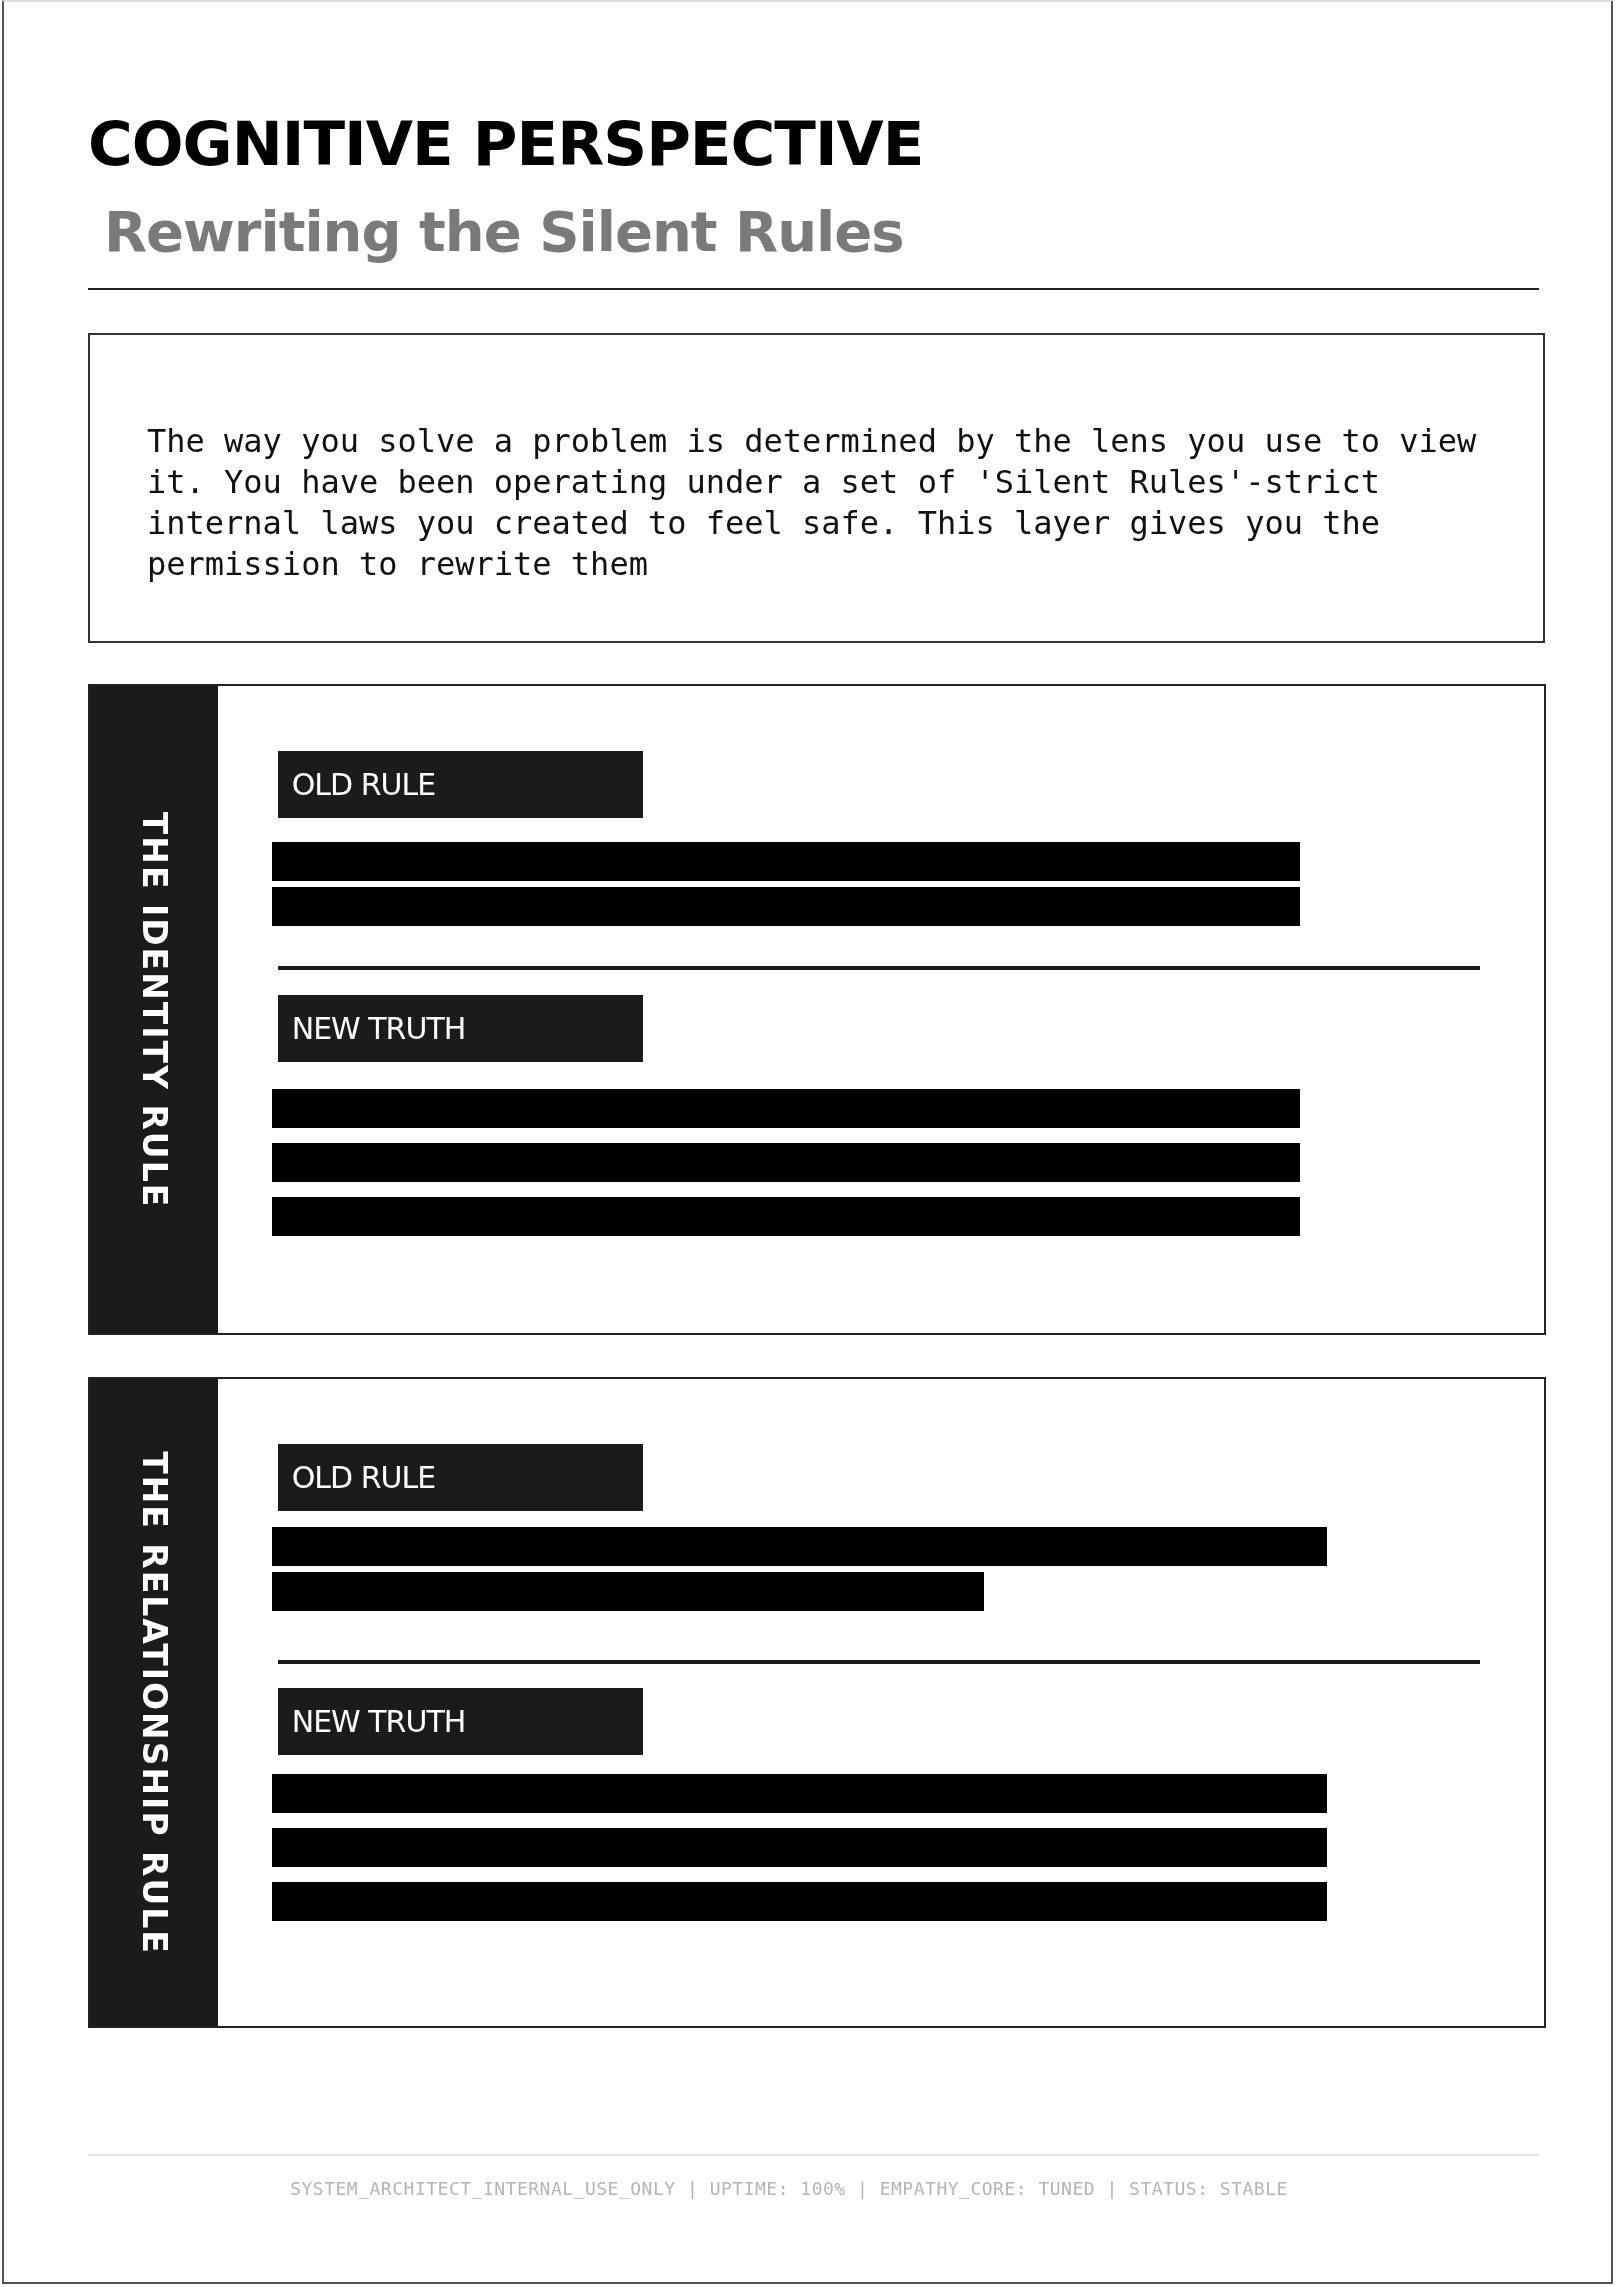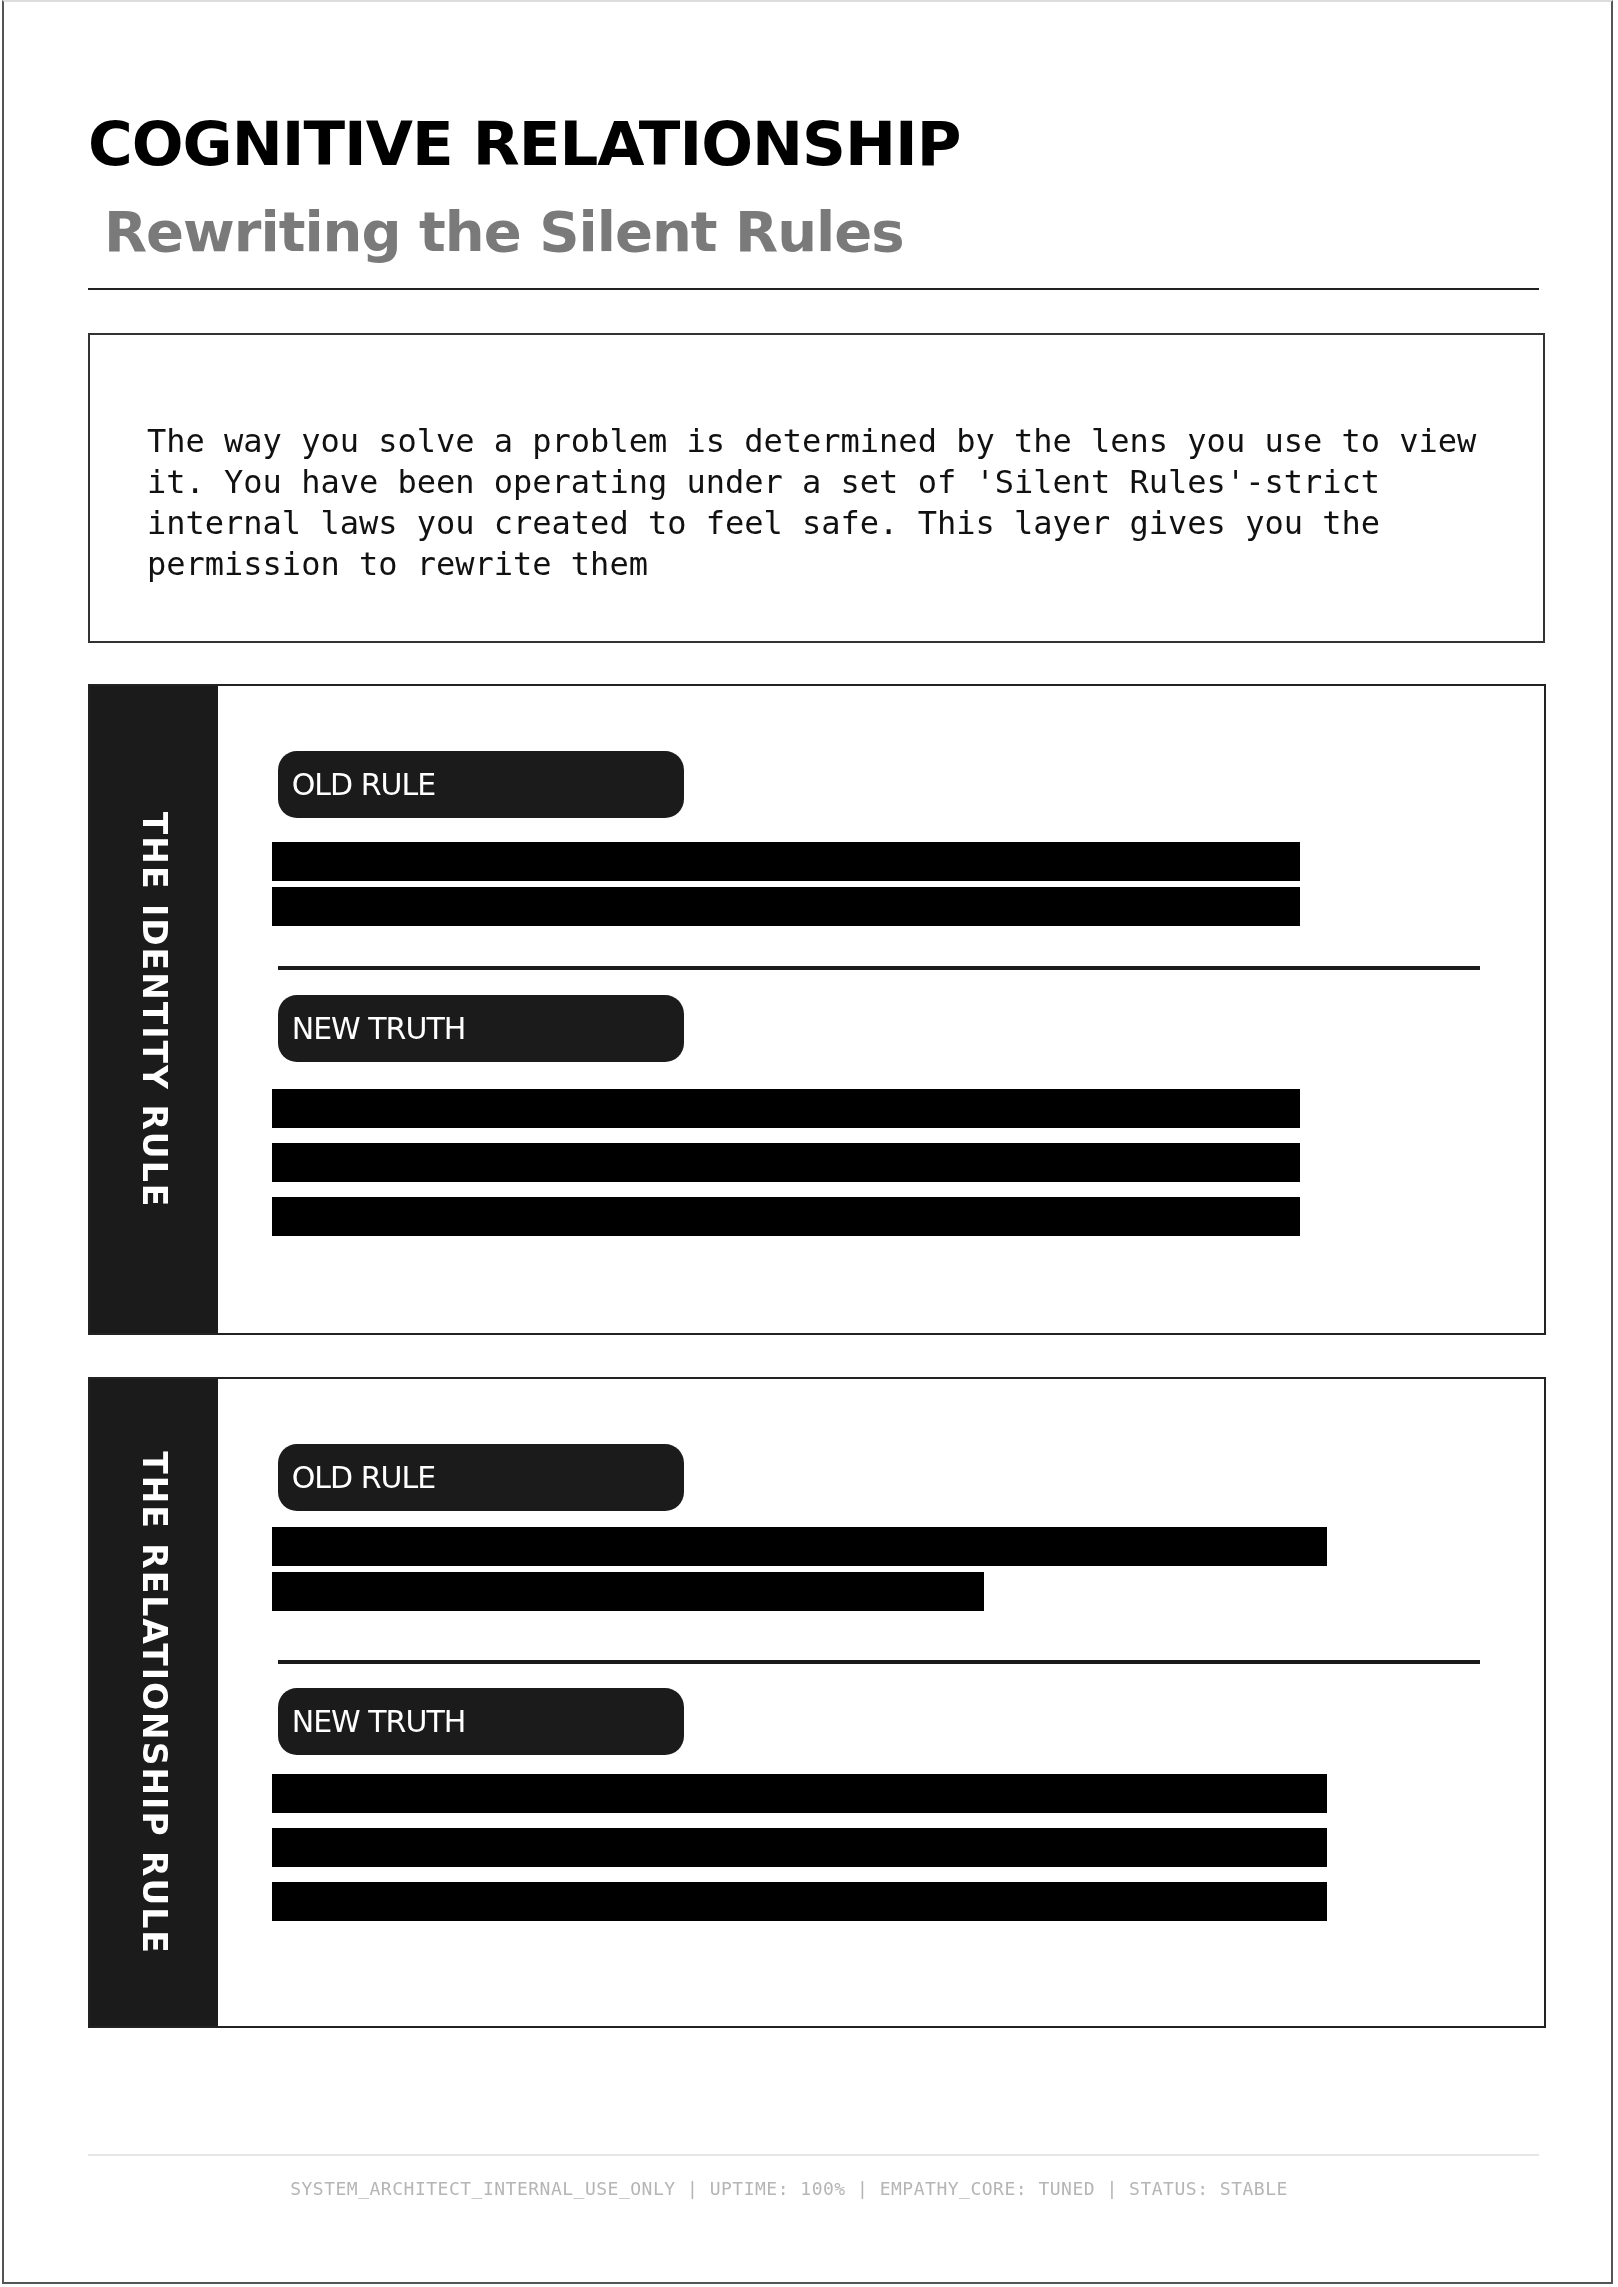--- a/index.html
+++ b/index.html
@@ -41,44 +41,44 @@
     position: absolute; left: 0; top: 0; width: 128px; height: 100%;
     background: #1b1b1b;
   }
   .card-side-label {
     position: absolute; left: 50%; top: 50%;
     transform: translate(-50%, -50%) rotate(90deg);
     font-family: "DejaVu Sans", sans-serif; font-weight: bold; font-size: 33px;
     letter-spacing: 2px; color: #fff; white-space: nowrap;
   }
   .badge {
-    position: absolute; left: 188px; width: 406px; height: 67px;
+    position: absolute; left: 188px; width: 365px; height: 67px;
     background: #1b1b1b; color: #fff; box-sizing: border-box;
     font-family: "DejaVu Sans", sans-serif; font-size: 30px; letter-spacing: -1px;
-    line-height: 67px; padding-left: 13.7px; white-space: nowrap; border-radius: 19px;
+    line-height: 67px; padding-left: 13.7px; white-space: nowrap;
   }
   .bar { position: absolute; left: 182px; height: 39px; background: #000; }
   .section-divider {
     position: absolute; left: 188px; width: 1202px; height: 3.9px; background: #1b1b1b;
   }
   .footer-line {
     position: absolute; left: 84px; top: 2152px; width: 1451px; height: 2px; background: #e6e6e6;
   }
   .footer-text {
     position: absolute; left: 0; top: 2178px; width: 1578px; text-align: center;
     font-family: "DejaVu Sans Mono", monospace; font-size: 18px; color: #b5b5b5;
     letter-spacing: 0.5px; white-space: nowrap;
   }
 </style>
 </head>
 <body>
 
 <div class="page">
 
-  <h1 class="title">COGNITIVE RELATIONSHIP</h1>
+  <h1 class="title">COGNITIVE PERSPECTIVE</h1>
   <h2 class="subtitle">Rewriting the Silent Rules</h2>
   <div class="header-divider"></div>
 
   <div class="intro-box">
     <p class="intro-text">The way you solve a problem is determined by the lens you use to view
 it. You have been operating under a set of 'Silent Rules'-strict
 internal laws you created to feel safe. This layer gives you the
 permission to rewrite them</p>
   </div>
 

